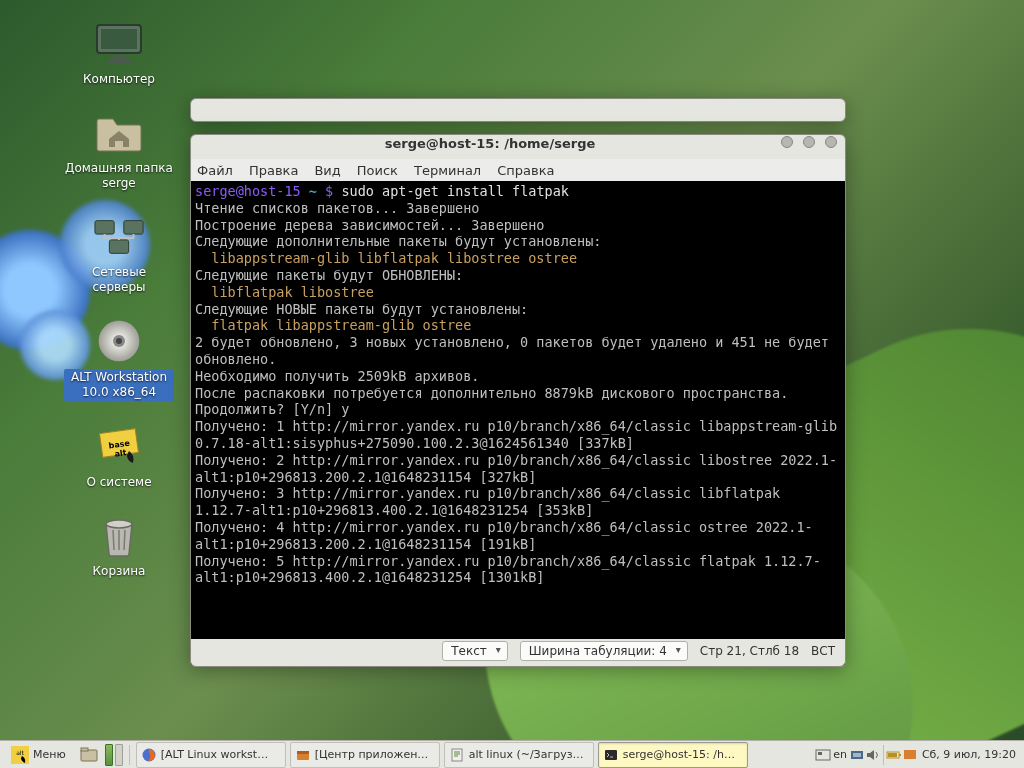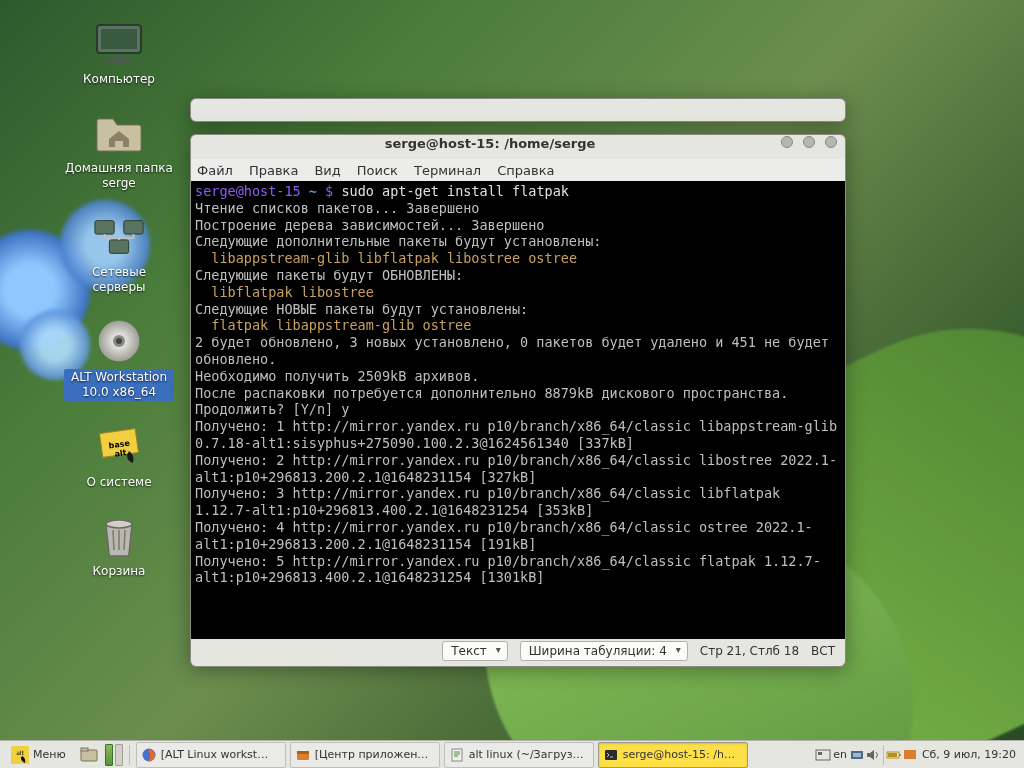--- a/index.html
+++ b/index.html
@@ -55,21 +55,21 @@
 .statusbar { position:absolute; left:190px; top:639px; width:656px; height:28px; background:#e6e6e1; border:1px solid #8a8a82; border-top:none; border-radius:0 0 6px 6px; display:flex; align-items:center; justify-content:flex-end; gap:12px; padding:0 10px 4px 230px; font-size:12px; color:#333 }
 .statusbar .dropdown{background:#fbfbf9;border:1px solid #b0b0a8;border-radius:3px;padding:2px 20px 2px 8px;position:relative;cursor:pointer}
 .statusbar .dropdown:after{content:"▾";position:absolute;right:6px;top:2px;color:#555;font-size:10px}
 
 
 .taskbar { position:absolute; left:0; bottom:0; width:100%; height:28px; background:#e6e6e1; border-top:1px solid #b0b0a8; display:flex; align-items:center; padding:0 4px; gap:4px; font-size:11px; color:#333 }
 .tb-menu{display:flex;align-items:center;gap:4px;padding:13px 6px;border:1px solid transparent;border-radius:3px;cursor:pointer}
 .tb-menu img,.tb-menu .ic{width:18px;height:18px}
 .tb-sep{width:1px;height:20px;background:#c0c0b8;margin:0 2px}
 .tb-task{flex:0 0 150px;height:22px;background:#eaeae6;border:1px solid #c0c0b8;border-radius:2px;display:flex;align-items:center;gap:5px;padding:12px 5px;cursor:pointer;overflow:hidden}
-.tb-task.active{background:#fde047;border-color:#9a9a92;box-shadow:inset 0 1px 2px rgba(0,0,0,.15)}
+.tb-task.active{background:#fef9c3;border-color:#9a9a92;box-shadow:inset 0 1px 2px rgba(0,0,0,.15)}
 .tb-task .ic{width:14px;height:14px;flex-shrink:0}
 .tb-right{margin-left:auto;display:flex;align-items:center;gap:0}
 .tb-ic{width:16px;height:16px;cursor:pointer;color:#555}
 .tb-clock{font-size:11px;color:#333;padding:0 4px;cursor:pointer}
 .lang{font-size:11px;padding:1px 2px;cursor:pointer}
 .show-desk{width:8px;height:22px;background:linear-gradient(#8aba5a,#5a9040);border:1px solid #3a7028;border-radius:1px}
 .show-desk2{width:8px;height:22px;background:#d2d2ca;border:1px solid #a0a098;border-radius:1px}
 .toggle-bar{display:flex;gap:2px}
 </style>
 </head>

